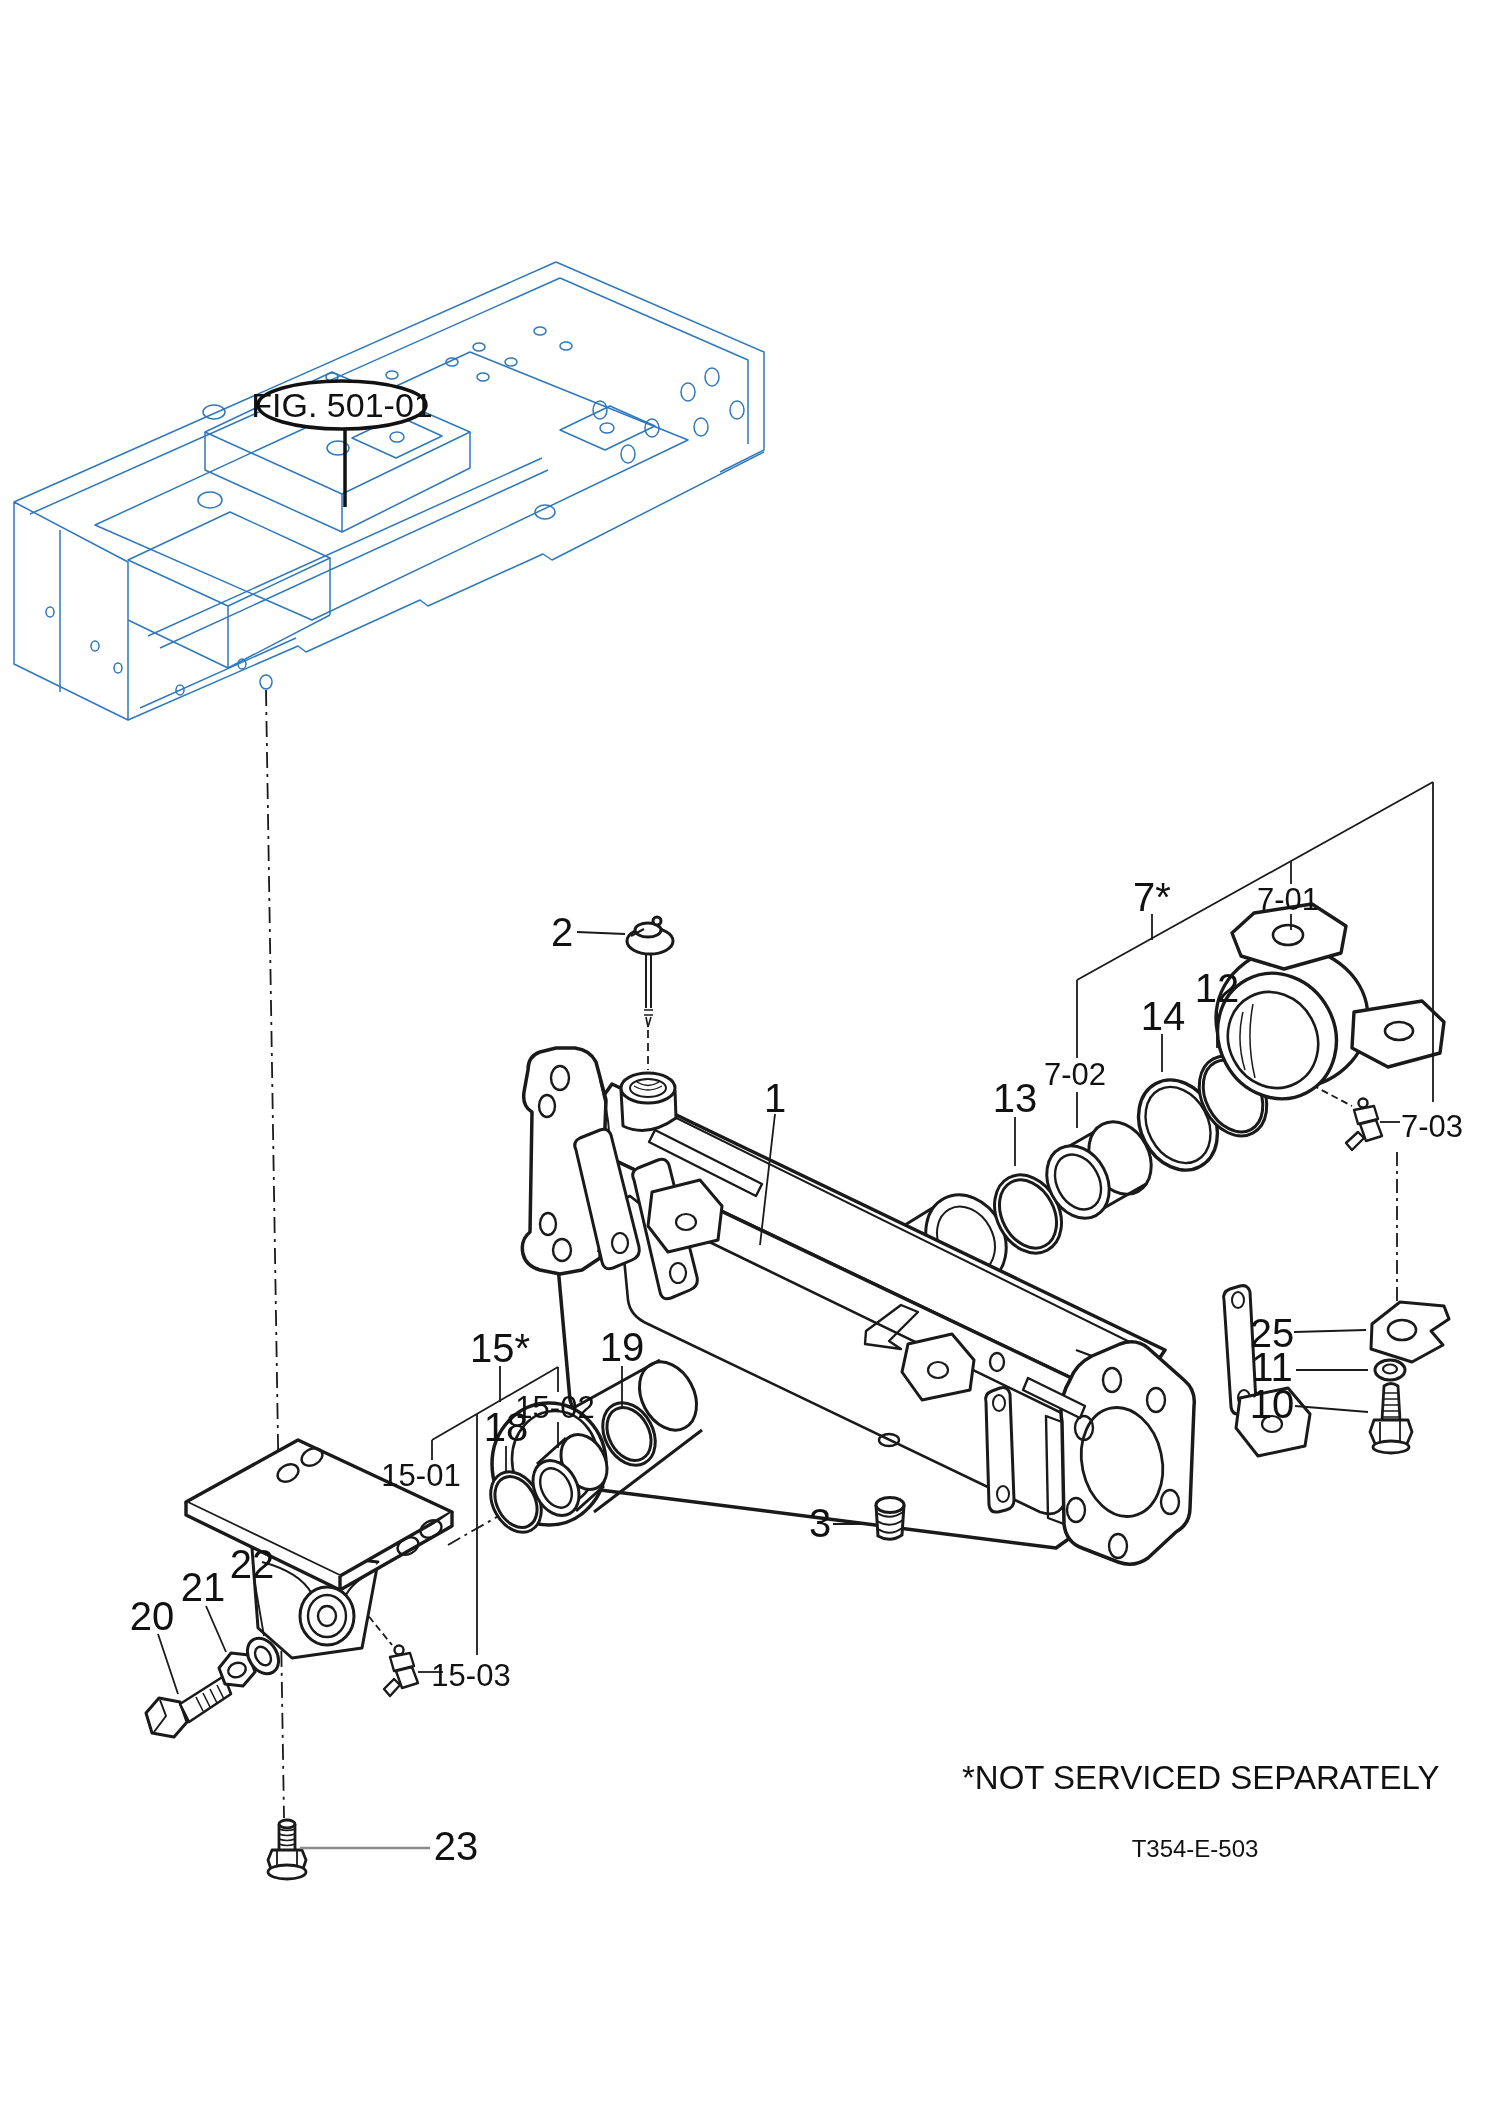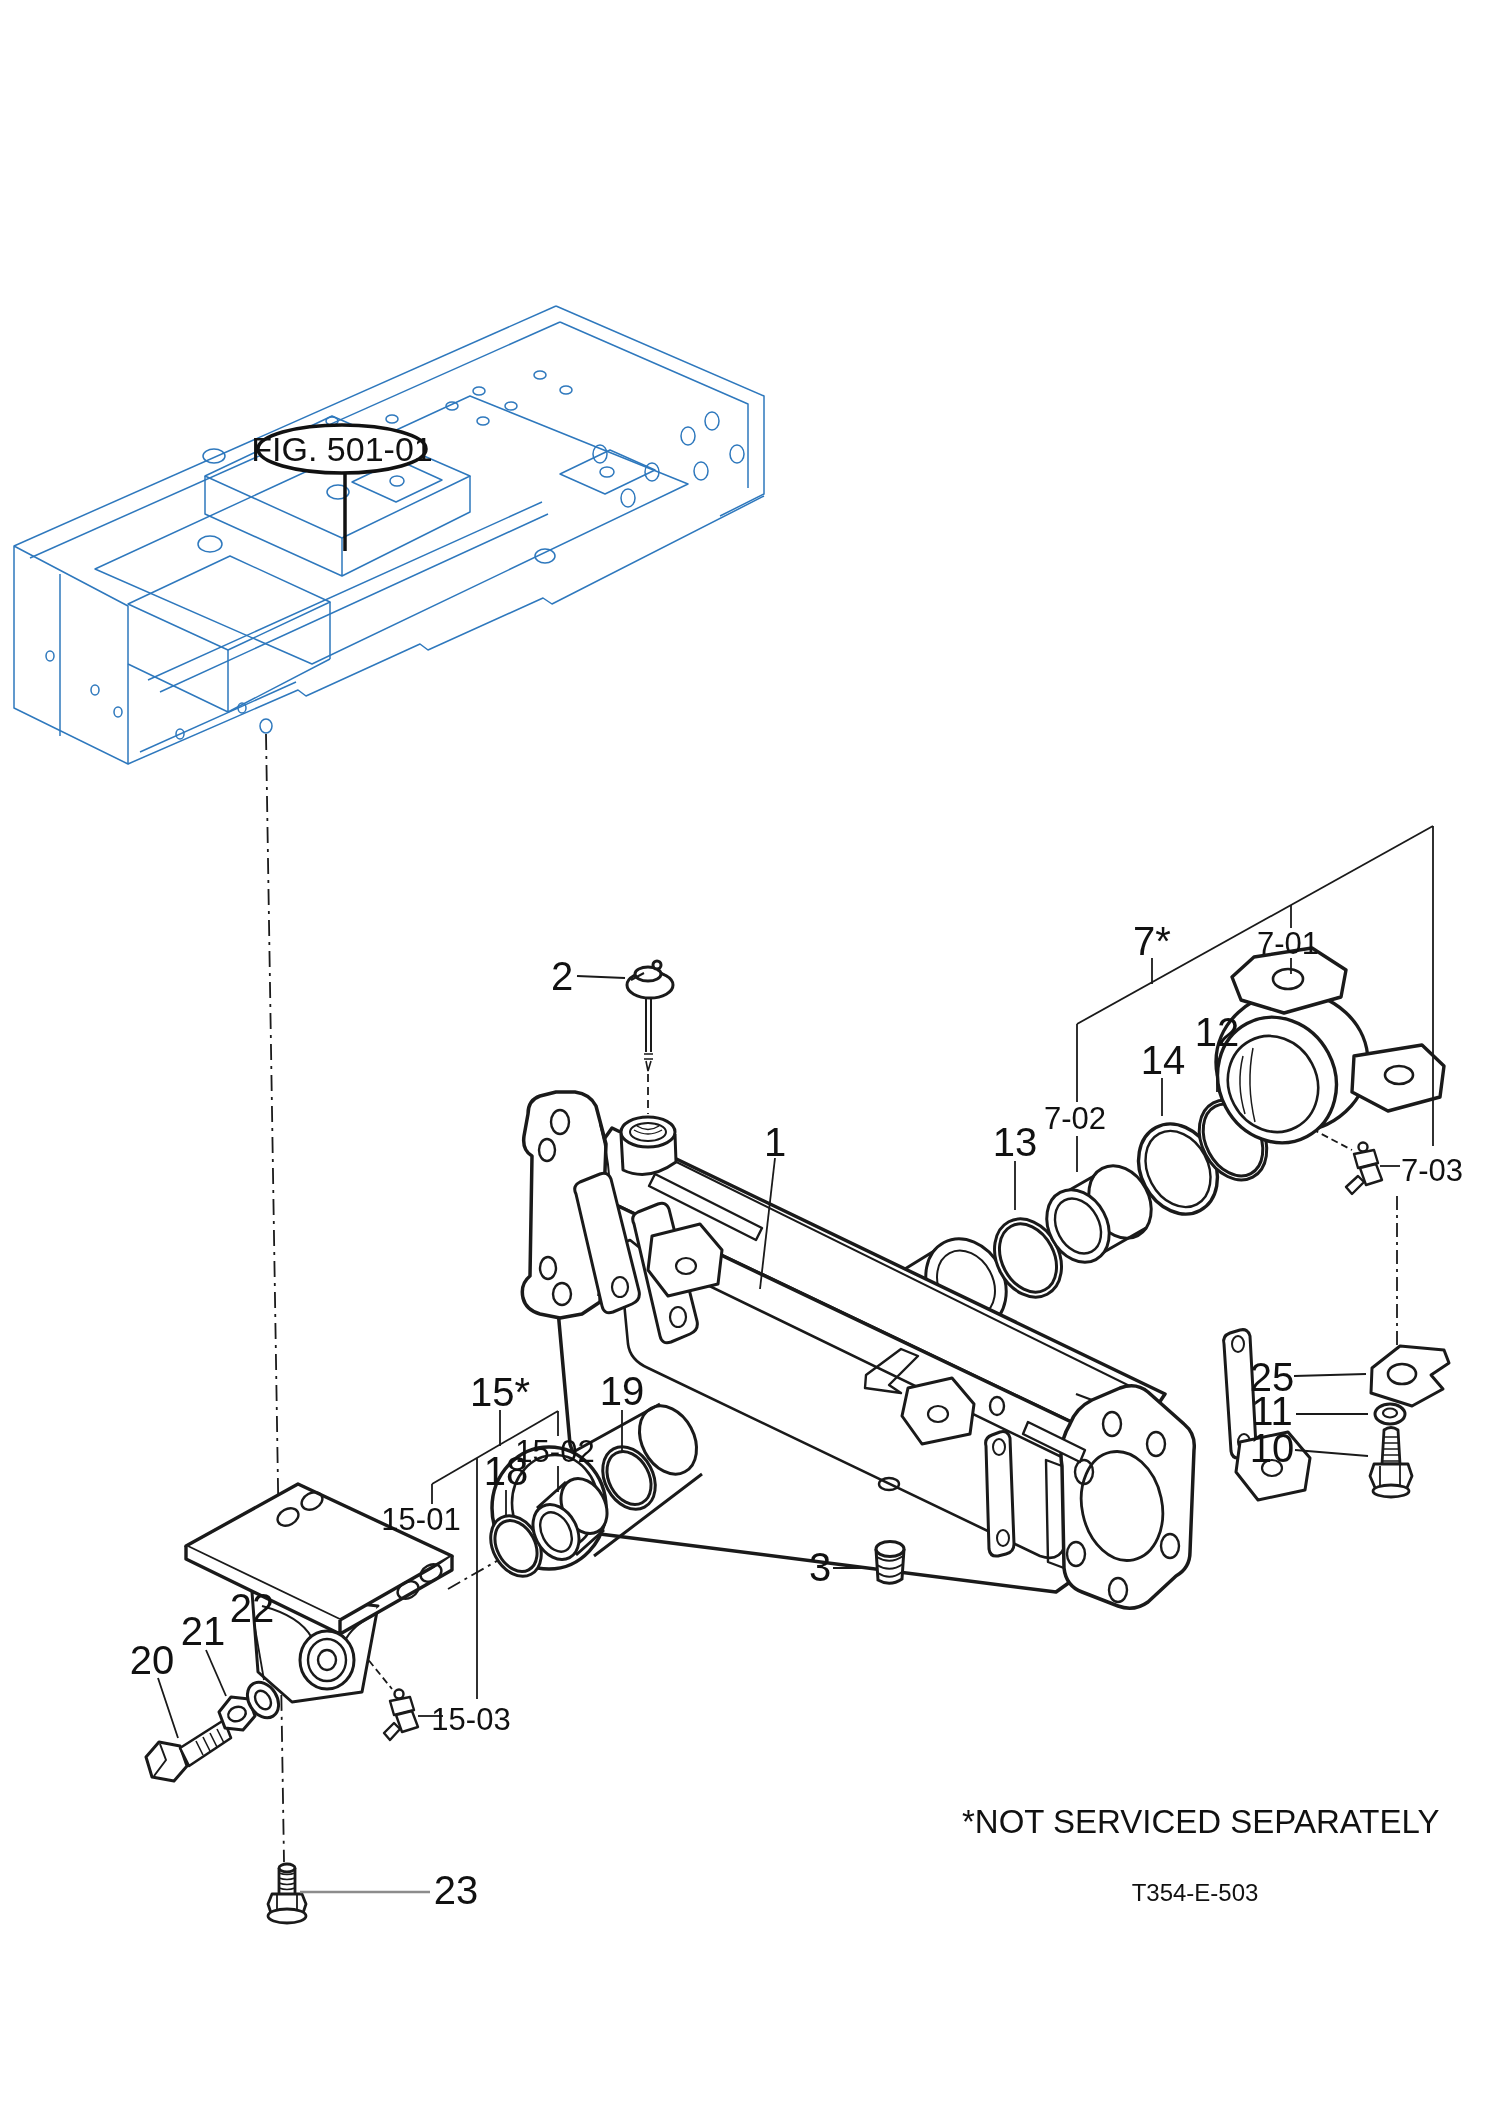--- a/index.html
+++ b/index.html
@@ -1,17 +1,17 @@
 <!DOCTYPE html>
 <html><head>
 <meta charset="utf-8">
 <style>
   html,body{margin:0;padding:0;background:#ffffff;}
   .page{position:relative;width:1500px;height:2063px;background:#ffffff;overflow:hidden;
-        font-family:"Liberation Sans", sans-serif;margin-top:44px;}
+        font-family:"Liberation Sans", sans-serif;}
   svg{position:absolute;left:0;top:0;}
   text{fill:#111111;}
   .pn{font-size:40px;}
   .pnc{font-size:31px;}
   .figref{font-size:34px;}
   .foot{font-size:33px;}
   .code{font-size:24px;}
 </style>
 </head>
 <body>

